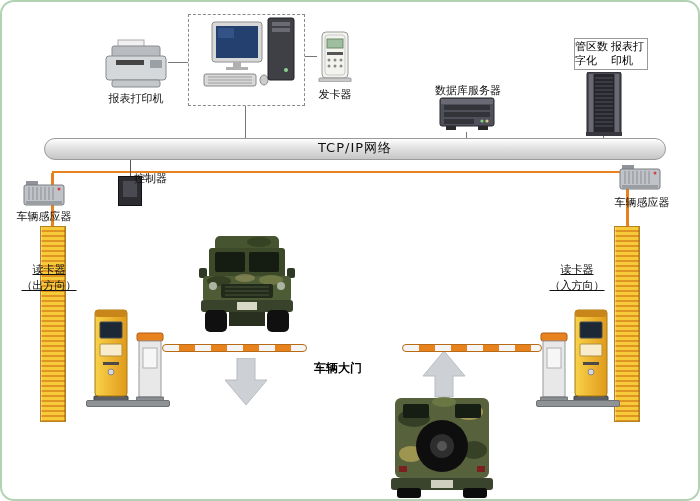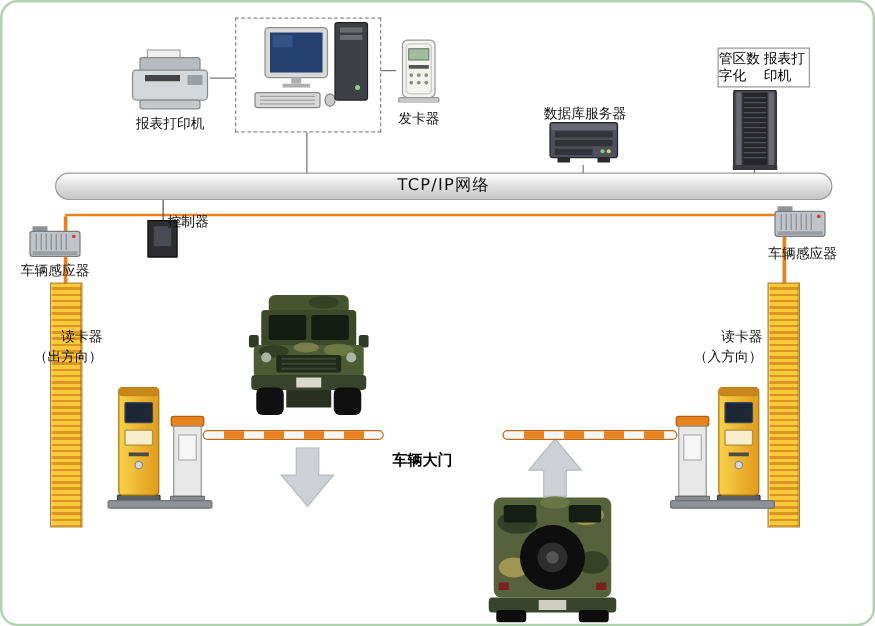--- a/index.html
+++ b/index.html
@@ -34,21 +34,21 @@
     border:1px solid #b8821a;
     background:repeating-linear-gradient(180deg, #f7ca3a 0px, #f7ca3a 3px, #de9422 3px, #de9422 5px);
     box-shadow:inset 1px 0 0 rgba(255,255,255,0.35), inset -1px 0 0 rgba(120,70,10,0.35);
   }
   .arm {
     position:absolute; height:8px; top:342px; border:1px solid #b86a14; border-radius:4px;
     background:repeating-linear-gradient(90deg, #f5f5f5 0px, #f5f5f5 16px, #e8821e 16px, #e8821e 32px);
   }
   .base-plate { position:absolute; top:398px; width:84px; height:7px; background:#8f9396; border-radius:2px; border:1px solid #6e7276; }
   .gate-lbl { position:absolute; font-size:12px; font-weight:bold; color:#000000; white-space:nowrap; }
-  .reader-lbl { position:absolute; width:66px; text-align:right; font-size:11px; line-height:16px; color:#111; }
+  .reader-lbl { position:absolute; width:66px; text-align:center; font-size:11px; line-height:16px; color:#111;text-decoration:underline; }
 </style>
 </head>
 <body>
 
 <div class="canvas">
 
   <div class="cline" style="left:166px;top:60px;width:20px;height:1px;"></div>
   <div class="cline" style="left:303px;top:54px;width:12px;height:1px;"></div>
   <div class="cline" style="left:243px;top:104px;width:1px;height:33px;"></div>
   <div class="cline" style="left:464px;top:130px;width:1px;height:7px;"></div>

